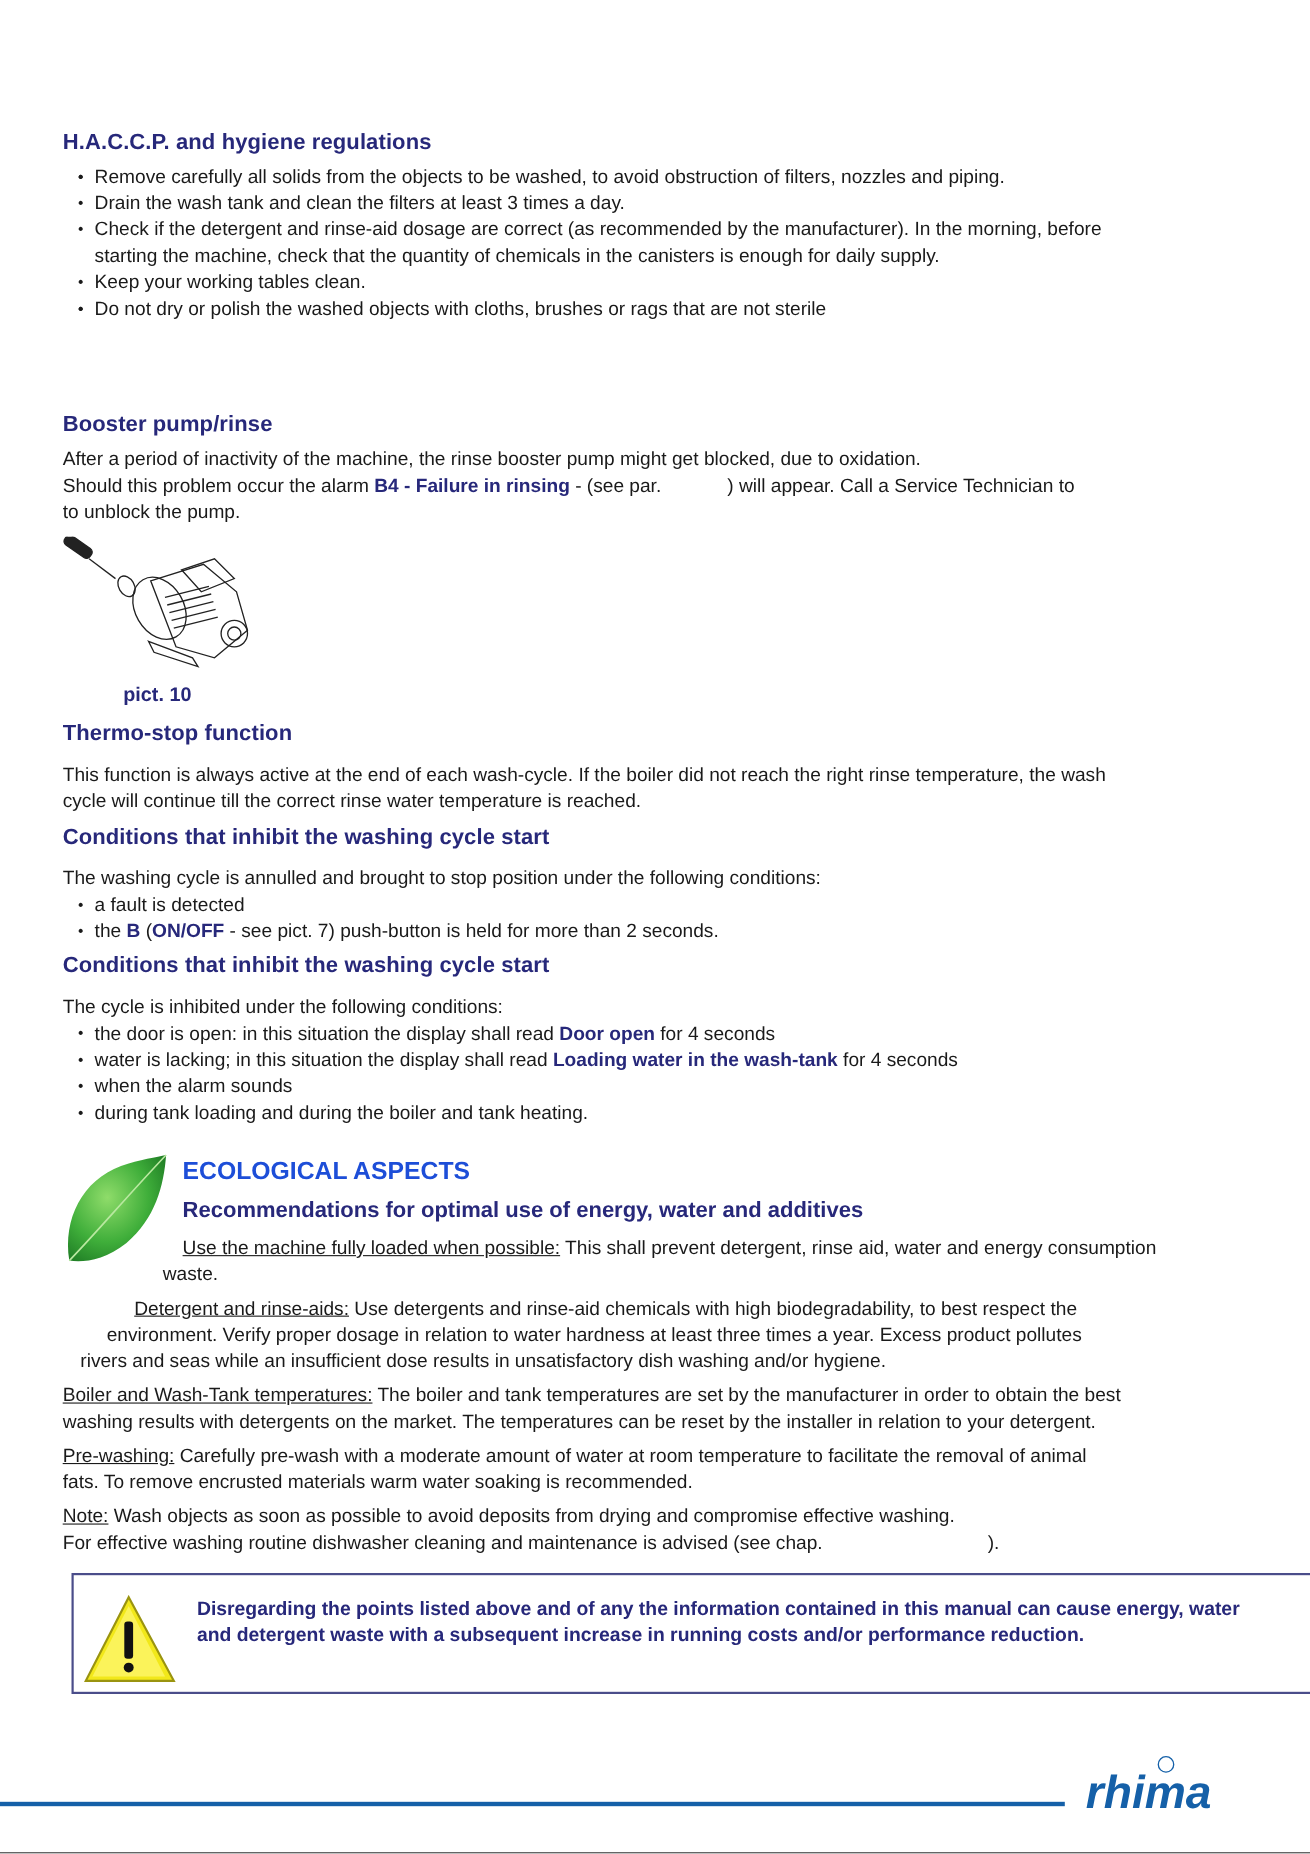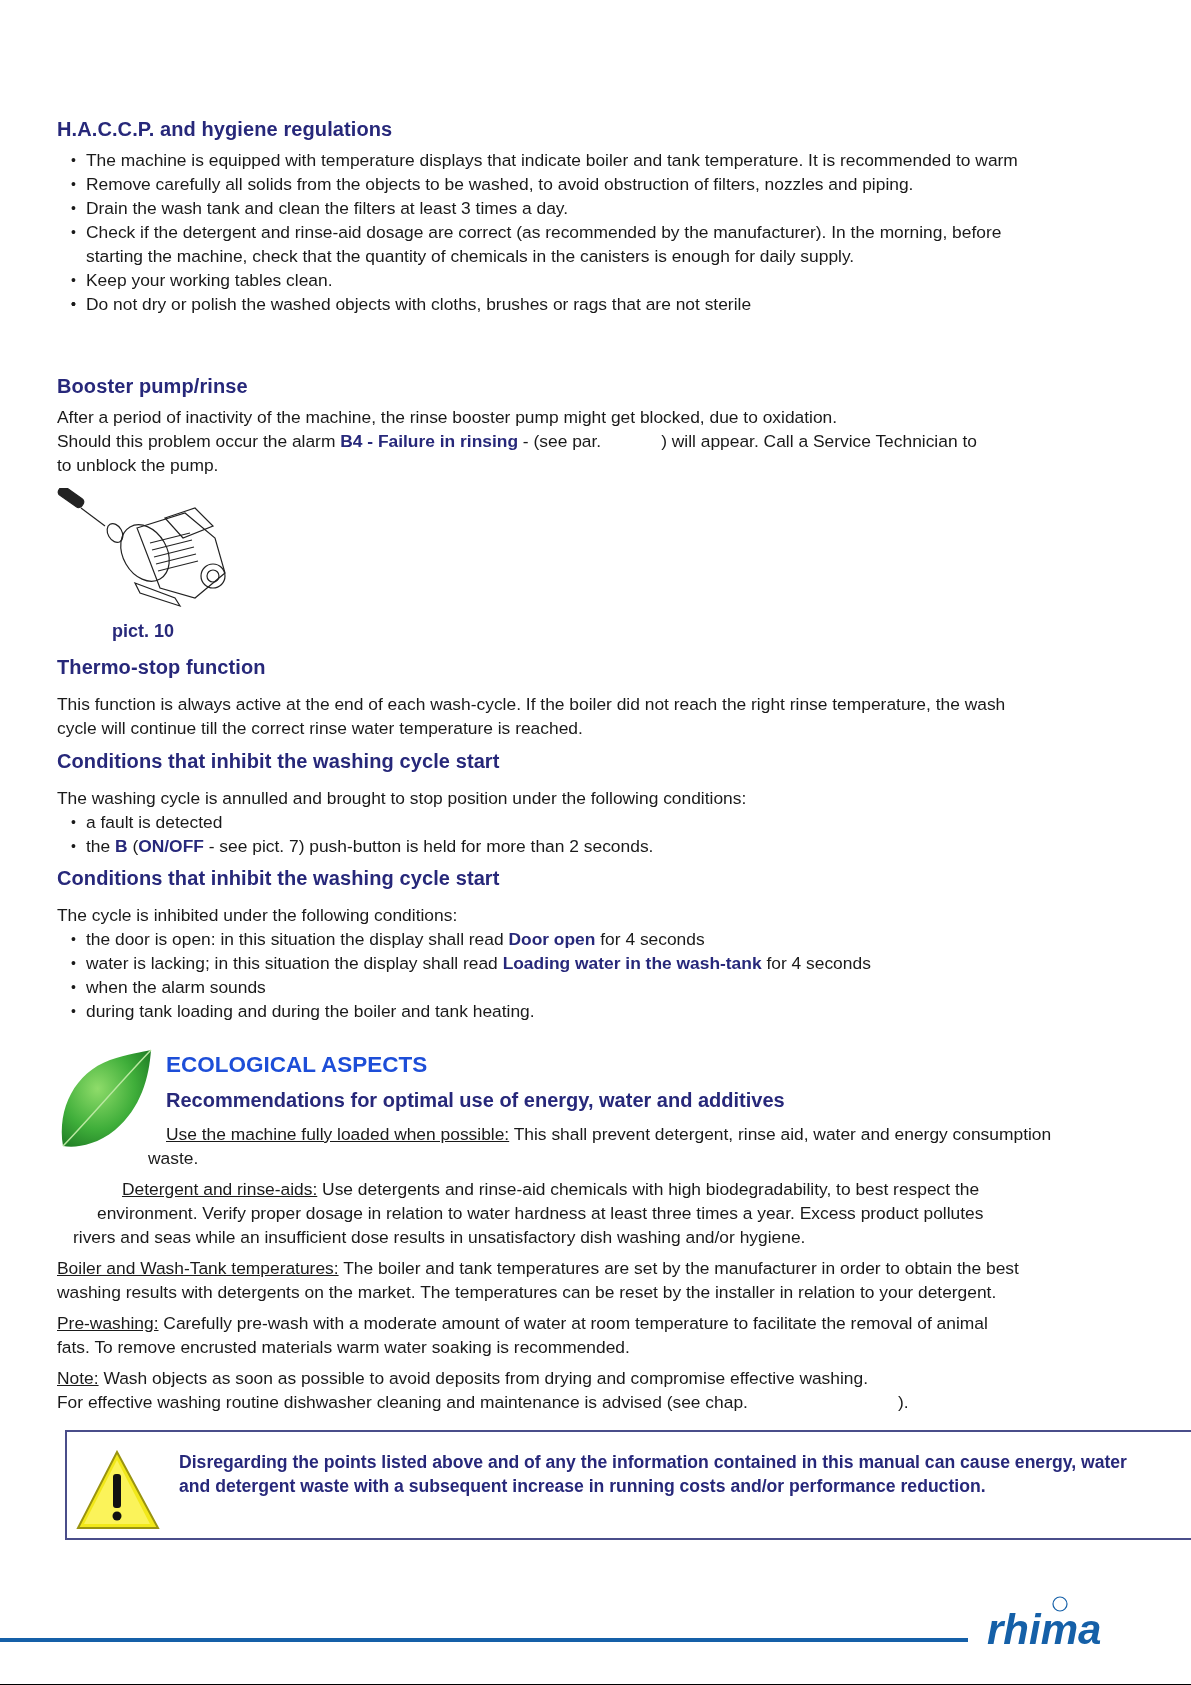--- a/index.html
+++ b/index.html
@@ -42,21 +42,21 @@
   .logo { position: absolute; left: 985px; top: 1596px; width: 160px; height: 60px; }
   .bottom-rule { position: absolute; left: 0; top: 1684px; width: 1191px; height: 1px; background: #000; }
 </style>
 </head>
 <body>
 
 <div class="page">
 
   <div class="h2" style="top:118px;">H.A.C.C.P. and hygiene regulations</div>
   <ul class="bullets" style="top:148px;">
-    <li><span class="dot">•</span><span>The machine is equipped with temperature displays that indicate boiler and tank temperature. It is recommended to warm</span></li>
+    <li><span class="dot">•</span></li>
     <li><span class="dot">•</span><span>Remove carefully all solids from the objects to be washed, to avoid obstruction of filters, nozzles and piping.</span></li>
     <li><span class="dot">•</span><span>Drain the wash tank and clean the filters at least 3 times a day.</span></li>
     <li><span class="dot">•</span><span>Check if the detergent and rinse-aid dosage are correct (as recommended by the manufacturer). In the morning, before</span></li>
     <li><span>starting the machine, check that the quantity of chemicals in the canisters is enough for daily supply.</span></li>
     <li><span class="dot">•</span><span>Keep your working tables clean.</span></li>
     <li><span class="dot">•</span></li>
     <li><span class="dot">•</span><span>Do not dry or polish the washed objects with cloths, brushes or rags that are not sterile</span></li>
   </ul>
 
   <div class="h2" style="top:375px;">Booster pump/rinse</div>

